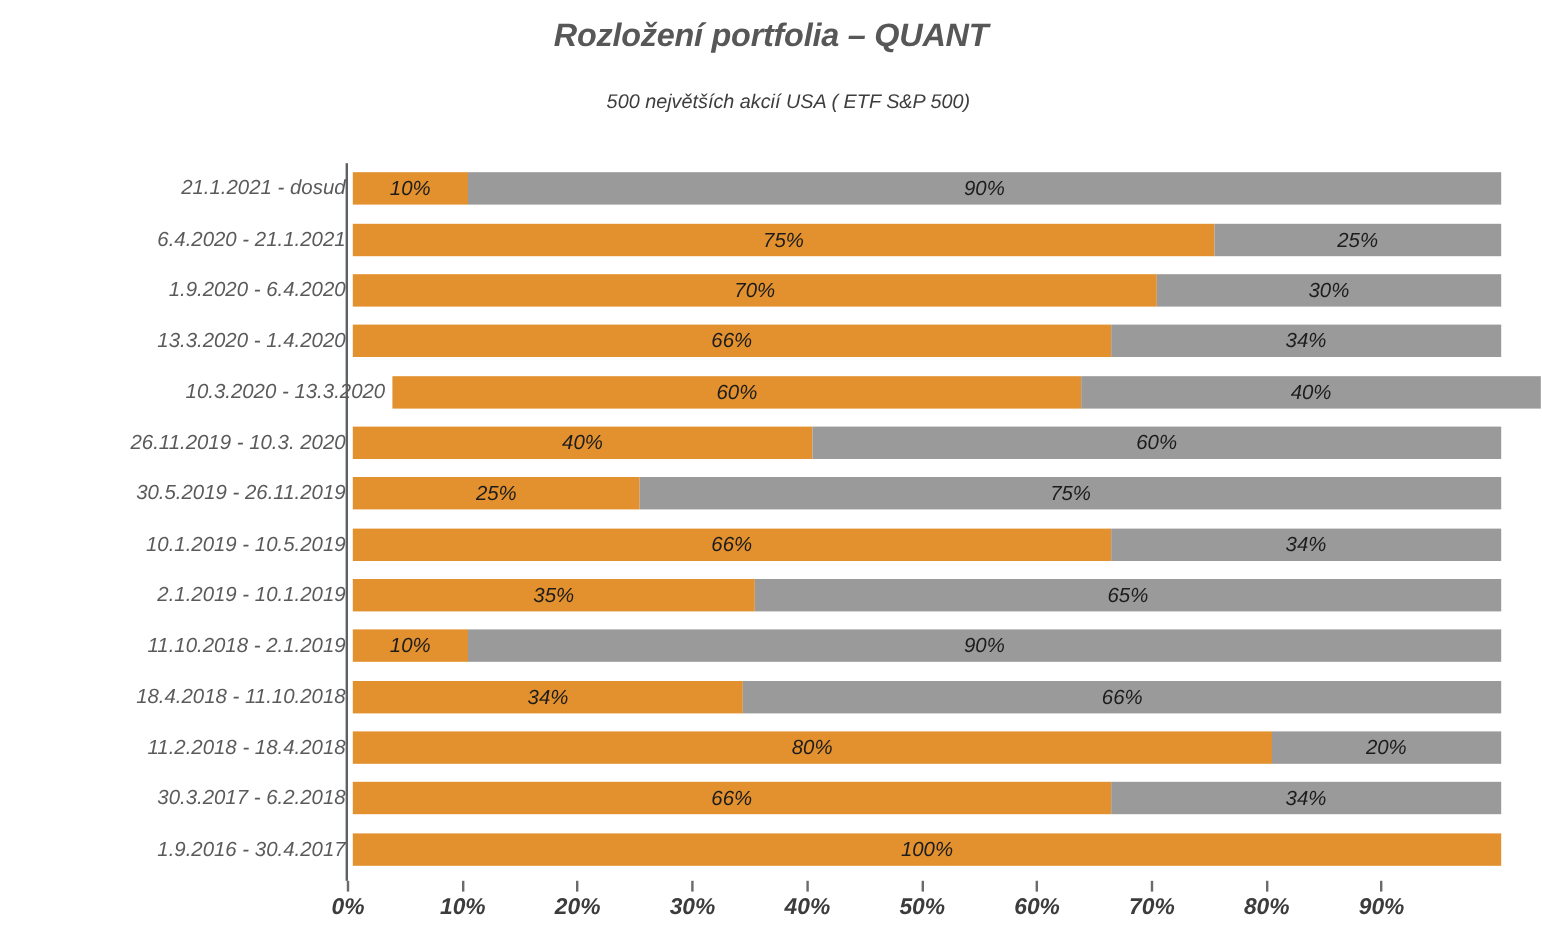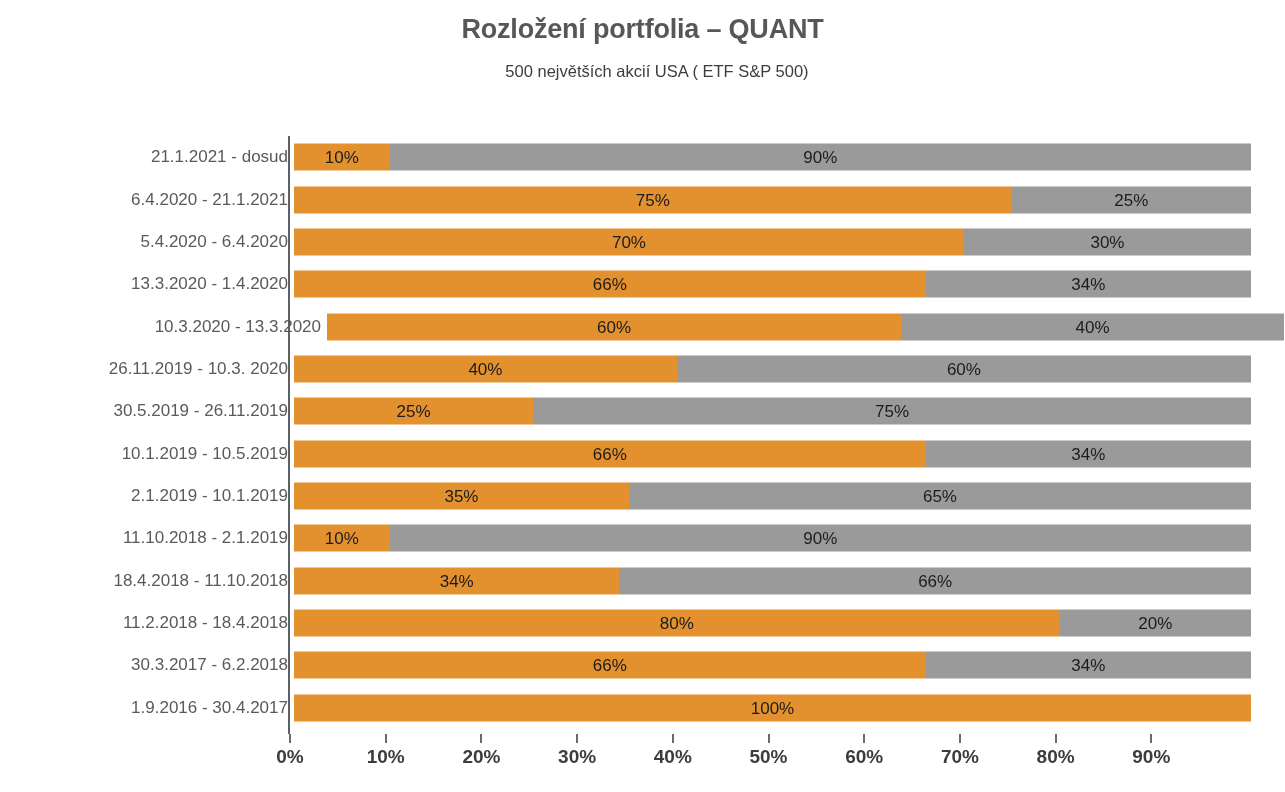--- a/index.html
+++ b/index.html
@@ -8,38 +8,39 @@
     width: 1285px; height: 792px;
     background: #ffffff;
     font-family: "Liberation Sans", sans-serif;
     overflow: hidden;
   }
   #chart-root {
     position: relative;
     width: 1285px;
     height: 792px;
     background: #ffffff;
+    font-style: italic;
   }
 
   
   #chart-title {
     position: absolute;
     left: 0; top: 14px;
     width: 1285px;
     text-align: center;
     font-size: 27px;
     font-weight: bold;
     color: #575757;
     letter-spacing: -0.2px;
   }
 
   
   #legend {
     position: absolute;
-    left: 0; top: 62px;
+    left: 0; top: 76px;
     width: 1285px;
     display: flex;
     justify-content: center;
     align-items: center;
     gap: 29px;
   }
   .legend-entry {
     display: flex;
     align-items: center;
     gap: 10px;
@@ -168,21 +169,21 @@
           <div class="bar-track">
             <div class="seg" style="width: 717.75px; background: rgb(227, 145, 47);">
               <span class="seg-label">75%</span>
             </div>
             <div class="seg" style="width: 239.25px; background: rgb(154, 154, 154);">
               <span class="seg-label">25%</span>
             </div>
           </div>
         </div>
         <div class="bar-row" style="top: 88.7px;">
-          <div class="row-label">5.4.2020 - 6.4.2020</div>
+          <div class="row-label">1.9.2020 - 6.4.2020</div>
           <div class="bar-track">
             <div class="seg" style="width: 669.9px; background: rgb(227, 145, 47);">
               <span class="seg-label">70%</span>
             </div>
             <div class="seg" style="width: 287.1px; background: rgb(154, 154, 154);">
               <span class="seg-label">30%</span>
             </div>
           </div>
         </div>
         <div class="bar-row" style="top: 131.05px;">

